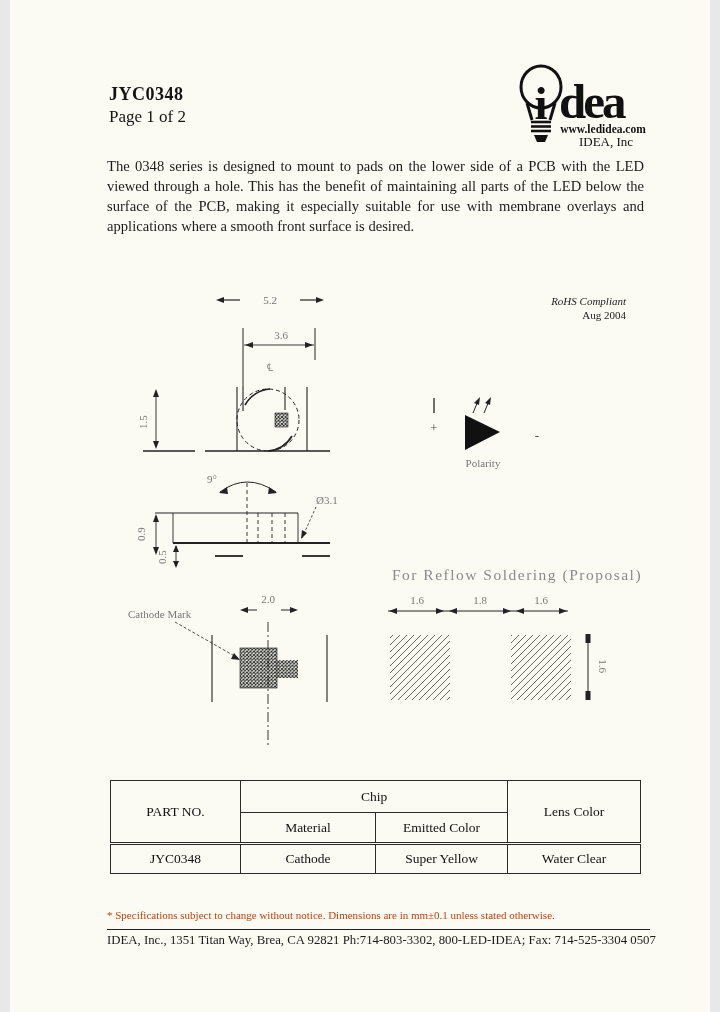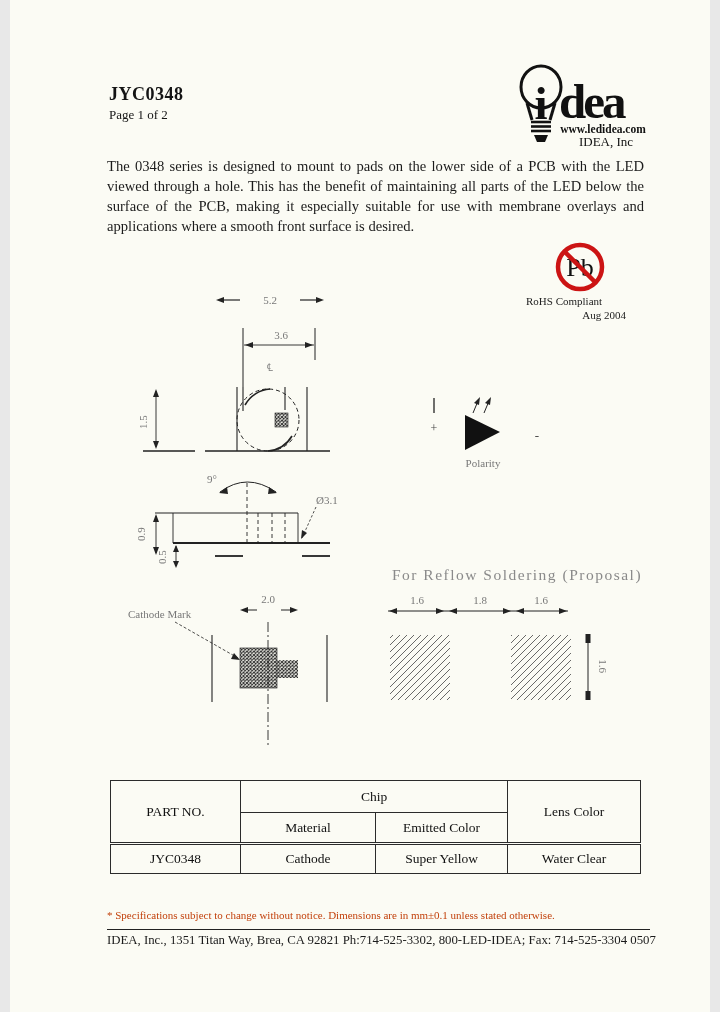--- a/index.html
+++ b/index.html
@@ -4,26 +4,26 @@
 <style>
   html,body{margin:0;padding:0;background:#e8e8e8;}
   #page{
     position:relative;width:700px;height:1012px;margin:0 auto;
     background:#fbfbf4;color:#141414;
     font-family:"Liberation Serif","DejaVu Serif",serif;
     overflow:hidden;
   }
   .abs{position:absolute;}
   #part-number{left:99px;top:84px;font-size:18px;font-weight:bold;letter-spacing:0.5px;}
-  #page-label{left:99px;top:107px;font-size:13px;}
+  #page-label{left:99px;top:107px;font-size:17px;}
   #description{
     left:97px;top:157px;width:537px;font-size:14.6px;line-height:1.37;
     text-align:justify;color:#1b1b1b;
   }
-  #rohs-line1{left:516px;top:295px;width:100px;text-align:left;font-size:11px;color:#222;}
+  #rohs-line1{left:516px;top:295px;width:100px;text-align:right;font-size:11px;color:#222;font-style:italic;}
   #rohs-line2{left:516px;top:309px;width:100px;text-align:right;font-size:11px;color:#222;}
   
   #spec-table{
     position:absolute;left:100px;top:780px;width:530px;
     border-collapse:collapse;font-size:13.5px;color:#111;
     table-layout:fixed;
   }
   #spec-table td{
     border:1.4px solid #2b2b2b;text-align:center;vertical-align:middle;
     padding:0;height:28px;
@@ -56,27 +56,20 @@
       <polygon points="24,75 38,75 35,82 27,82" fill="#111"></polygon>
       <text x="31" y="59" text-anchor="middle" font-size="47" font-weight="bold" fill="#111">i</text>
       <text x="49" y="58" text-anchor="start" font-size="49" font-weight="bold" letter-spacing="-3" fill="#111">dea</text>
       <text x="93" y="73" text-anchor="middle" font-size="11.5" font-weight="bold" fill="#111">www.ledidea.com</text>
       <text x="96" y="86" text-anchor="middle" font-size="13" fill="#111">IDEA, Inc</text>
     </svg>
   </div>
 
   <div class="abs" id="description">The 0348 series is designed to mount to pads on the lower side of a PCB with the LED viewed through a hole. This has the benefit of maintaining all parts of the LED below the surface of the PCB, making it especially suitable for use with membrane overlays and applications where a smooth front surface is desired.</div>
 
-  <div class="abs" style="left:540px;top:240px;width:60px;height:60px;">
-    <svg width="60" height="60" viewBox="0 0 60 60">
-      <text x="30" y="36" text-anchor="middle" font-size="26" fill="#111">Pb</text>
-      <circle cx="30" cy="27" r="22" fill="none" stroke="#cc1414" stroke-width="4.5"></circle>
-      <line x1="14" y1="11" x2="46" y2="43" stroke="#cc1414" stroke-width="4.5"></line>
-    </svg>
-  </div>
   <div class="abs" id="rohs-line1">RoHS Compliant</div>
   <div class="abs" id="rohs-line2">Aug 2004</div>
 
   <div class="abs" style="left:90px;top:270px;width:560px;height:480px;">
     <svg width="560" height="480" viewBox="0 0 560 480">
       <defs>
         <pattern id="hatch" width="7" height="7" patternUnits="userSpaceOnUse">
           <path d="M0,7 L7,0" stroke="#444" stroke-width="0.8"></path>
         </pattern>
         <pattern id="dense" width="3.5" height="3.5" patternUnits="userSpaceOnUse">
@@ -224,15 +217,15 @@
       <td>JYC0348</td>
       <td>Cathode</td>
       <td>Super Yellow</td>
       <td>Water Clear</td>
     </tr>
   </tbody>
     </table>
 
   <div class="abs" id="footer-note">* Specifications subject to change without notice. Dimensions are in mm±0.1 unless stated otherwise.</div>
   <div class="abs" id="footer-rule"></div>
-  <div class="abs" id="footer-address">IDEA, Inc., 1351 Titan Way, Brea, CA 92821  Ph:714-525-3302, 800-LED-IDEA; Fax: 714-525-3304  0507</div>
+  <div class="abs" id="footer-address">IDEA, Inc., 1351 Titan Way, Brea, CA 92821  Ph:714-803-3302, 800-LED-IDEA; Fax: 714-525-3304  0507</div>
 
 </div>
 
 </body></html>

